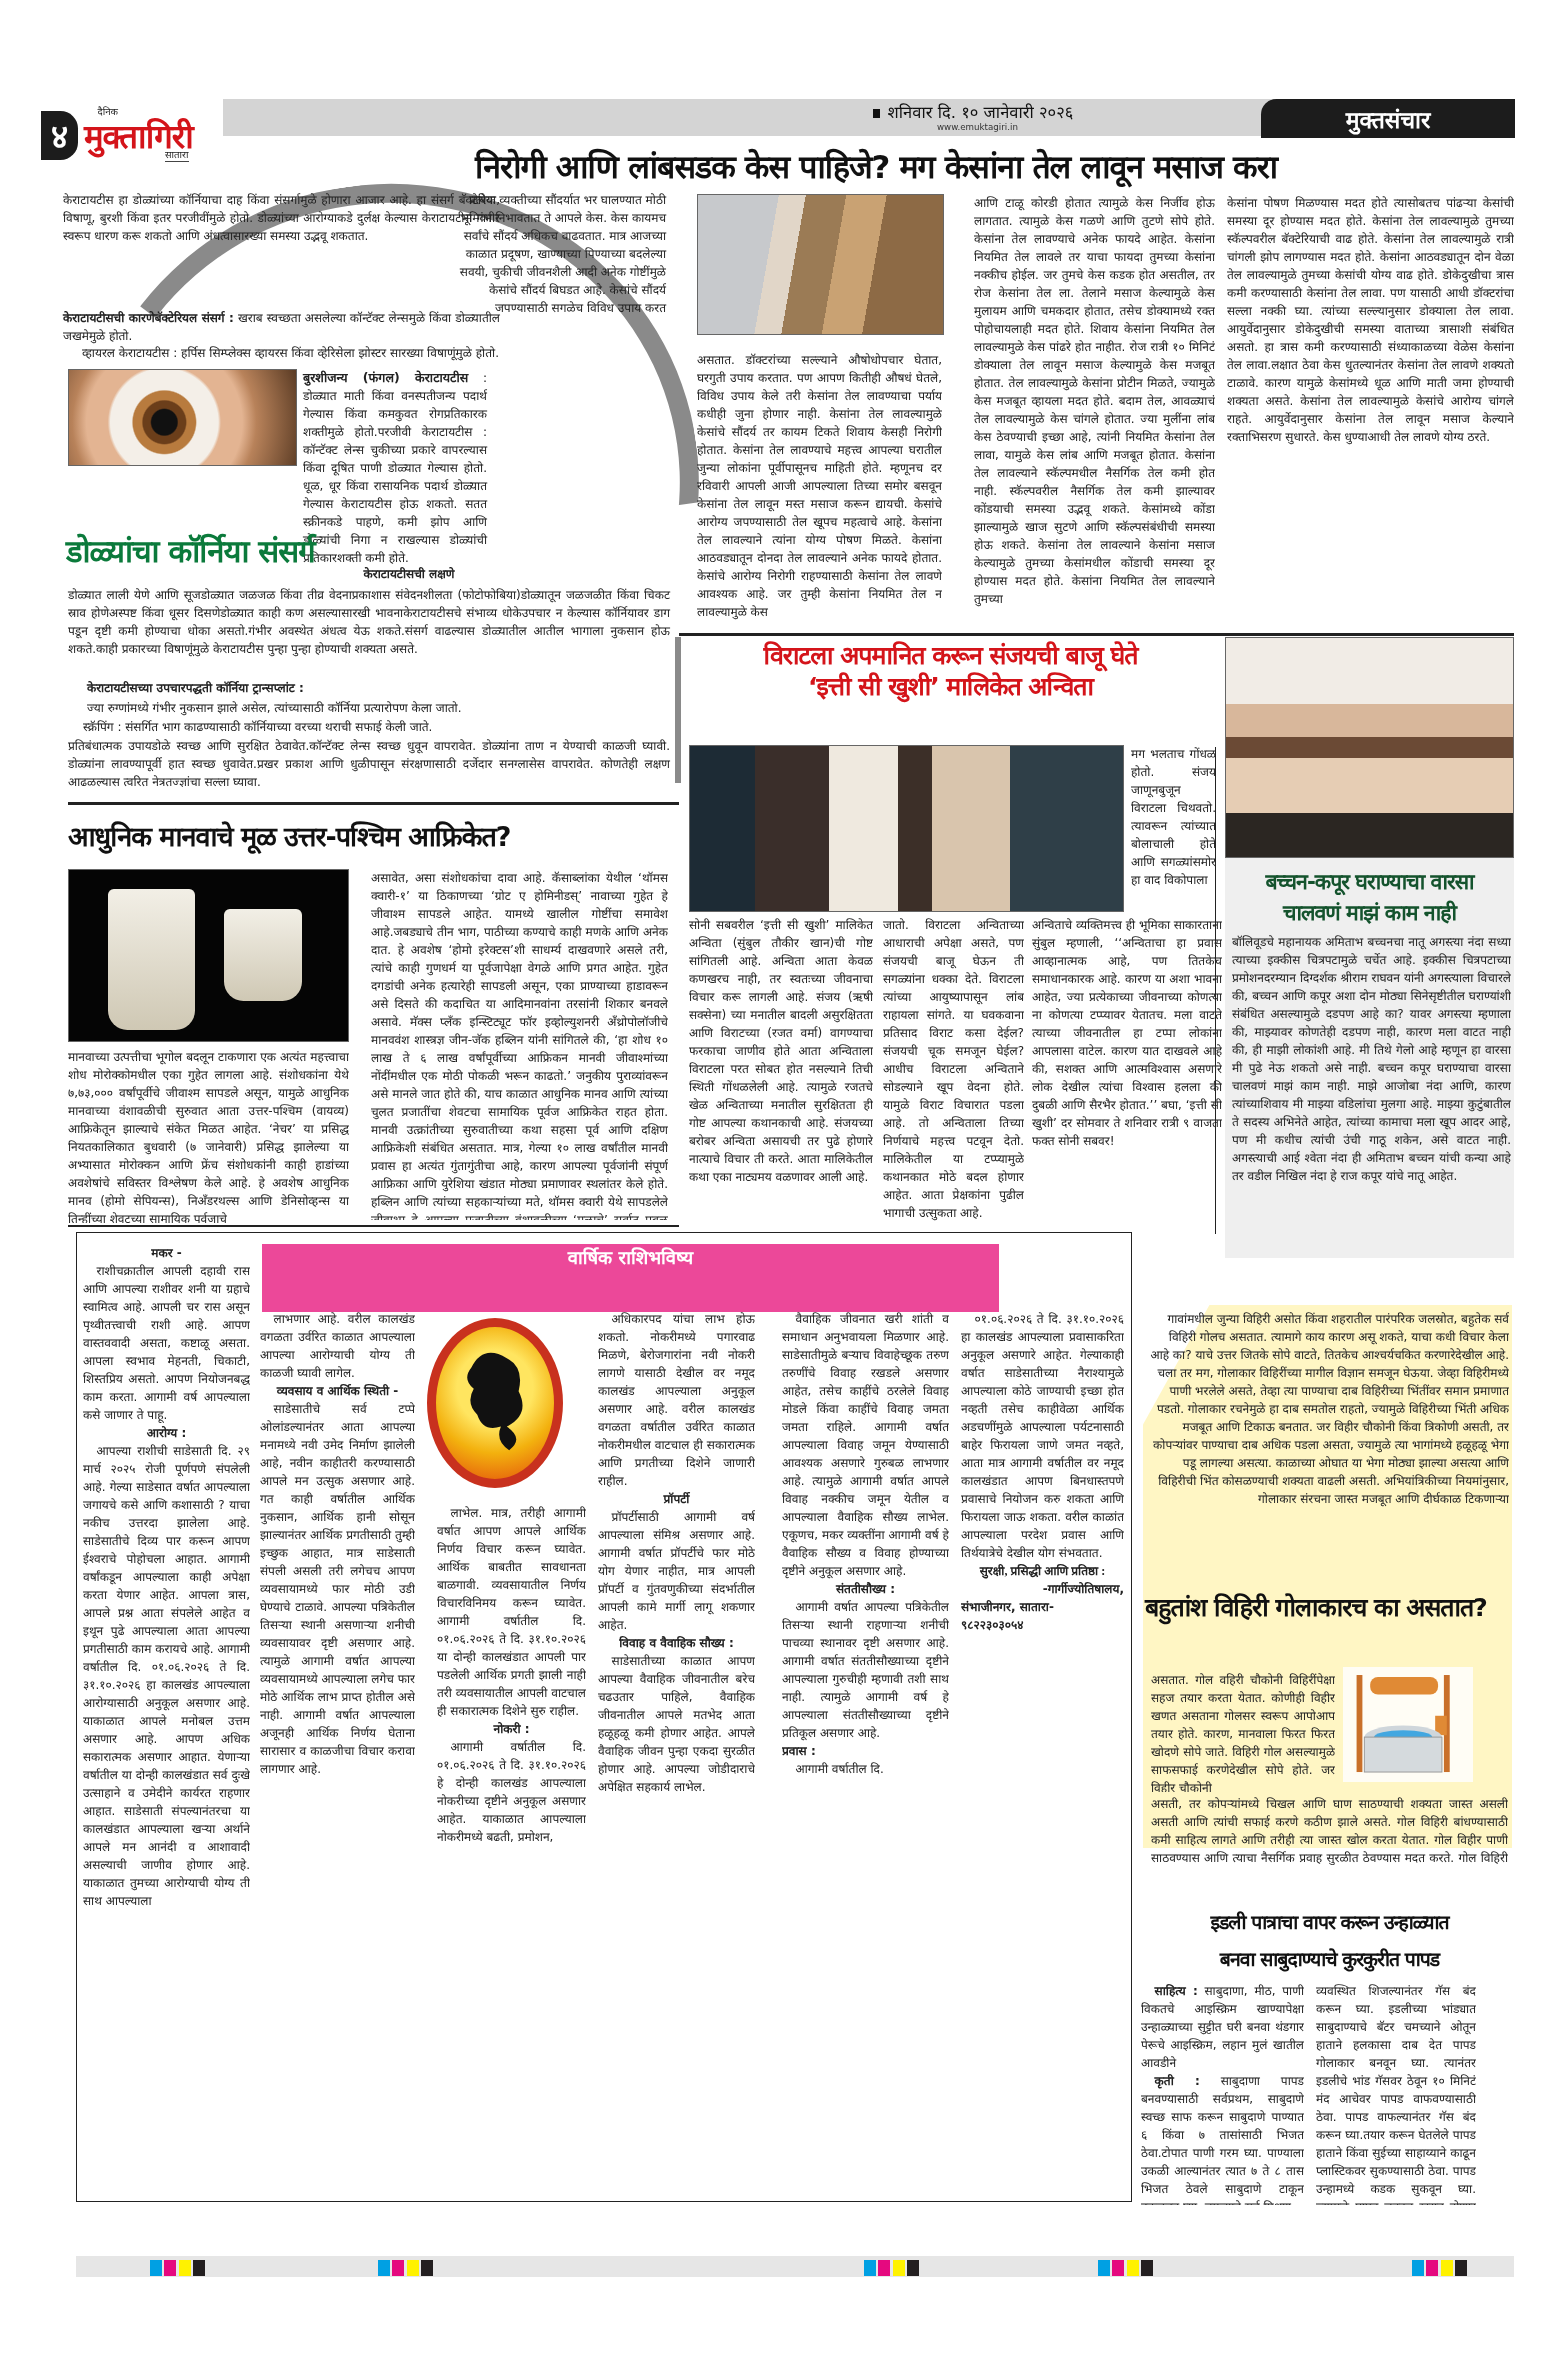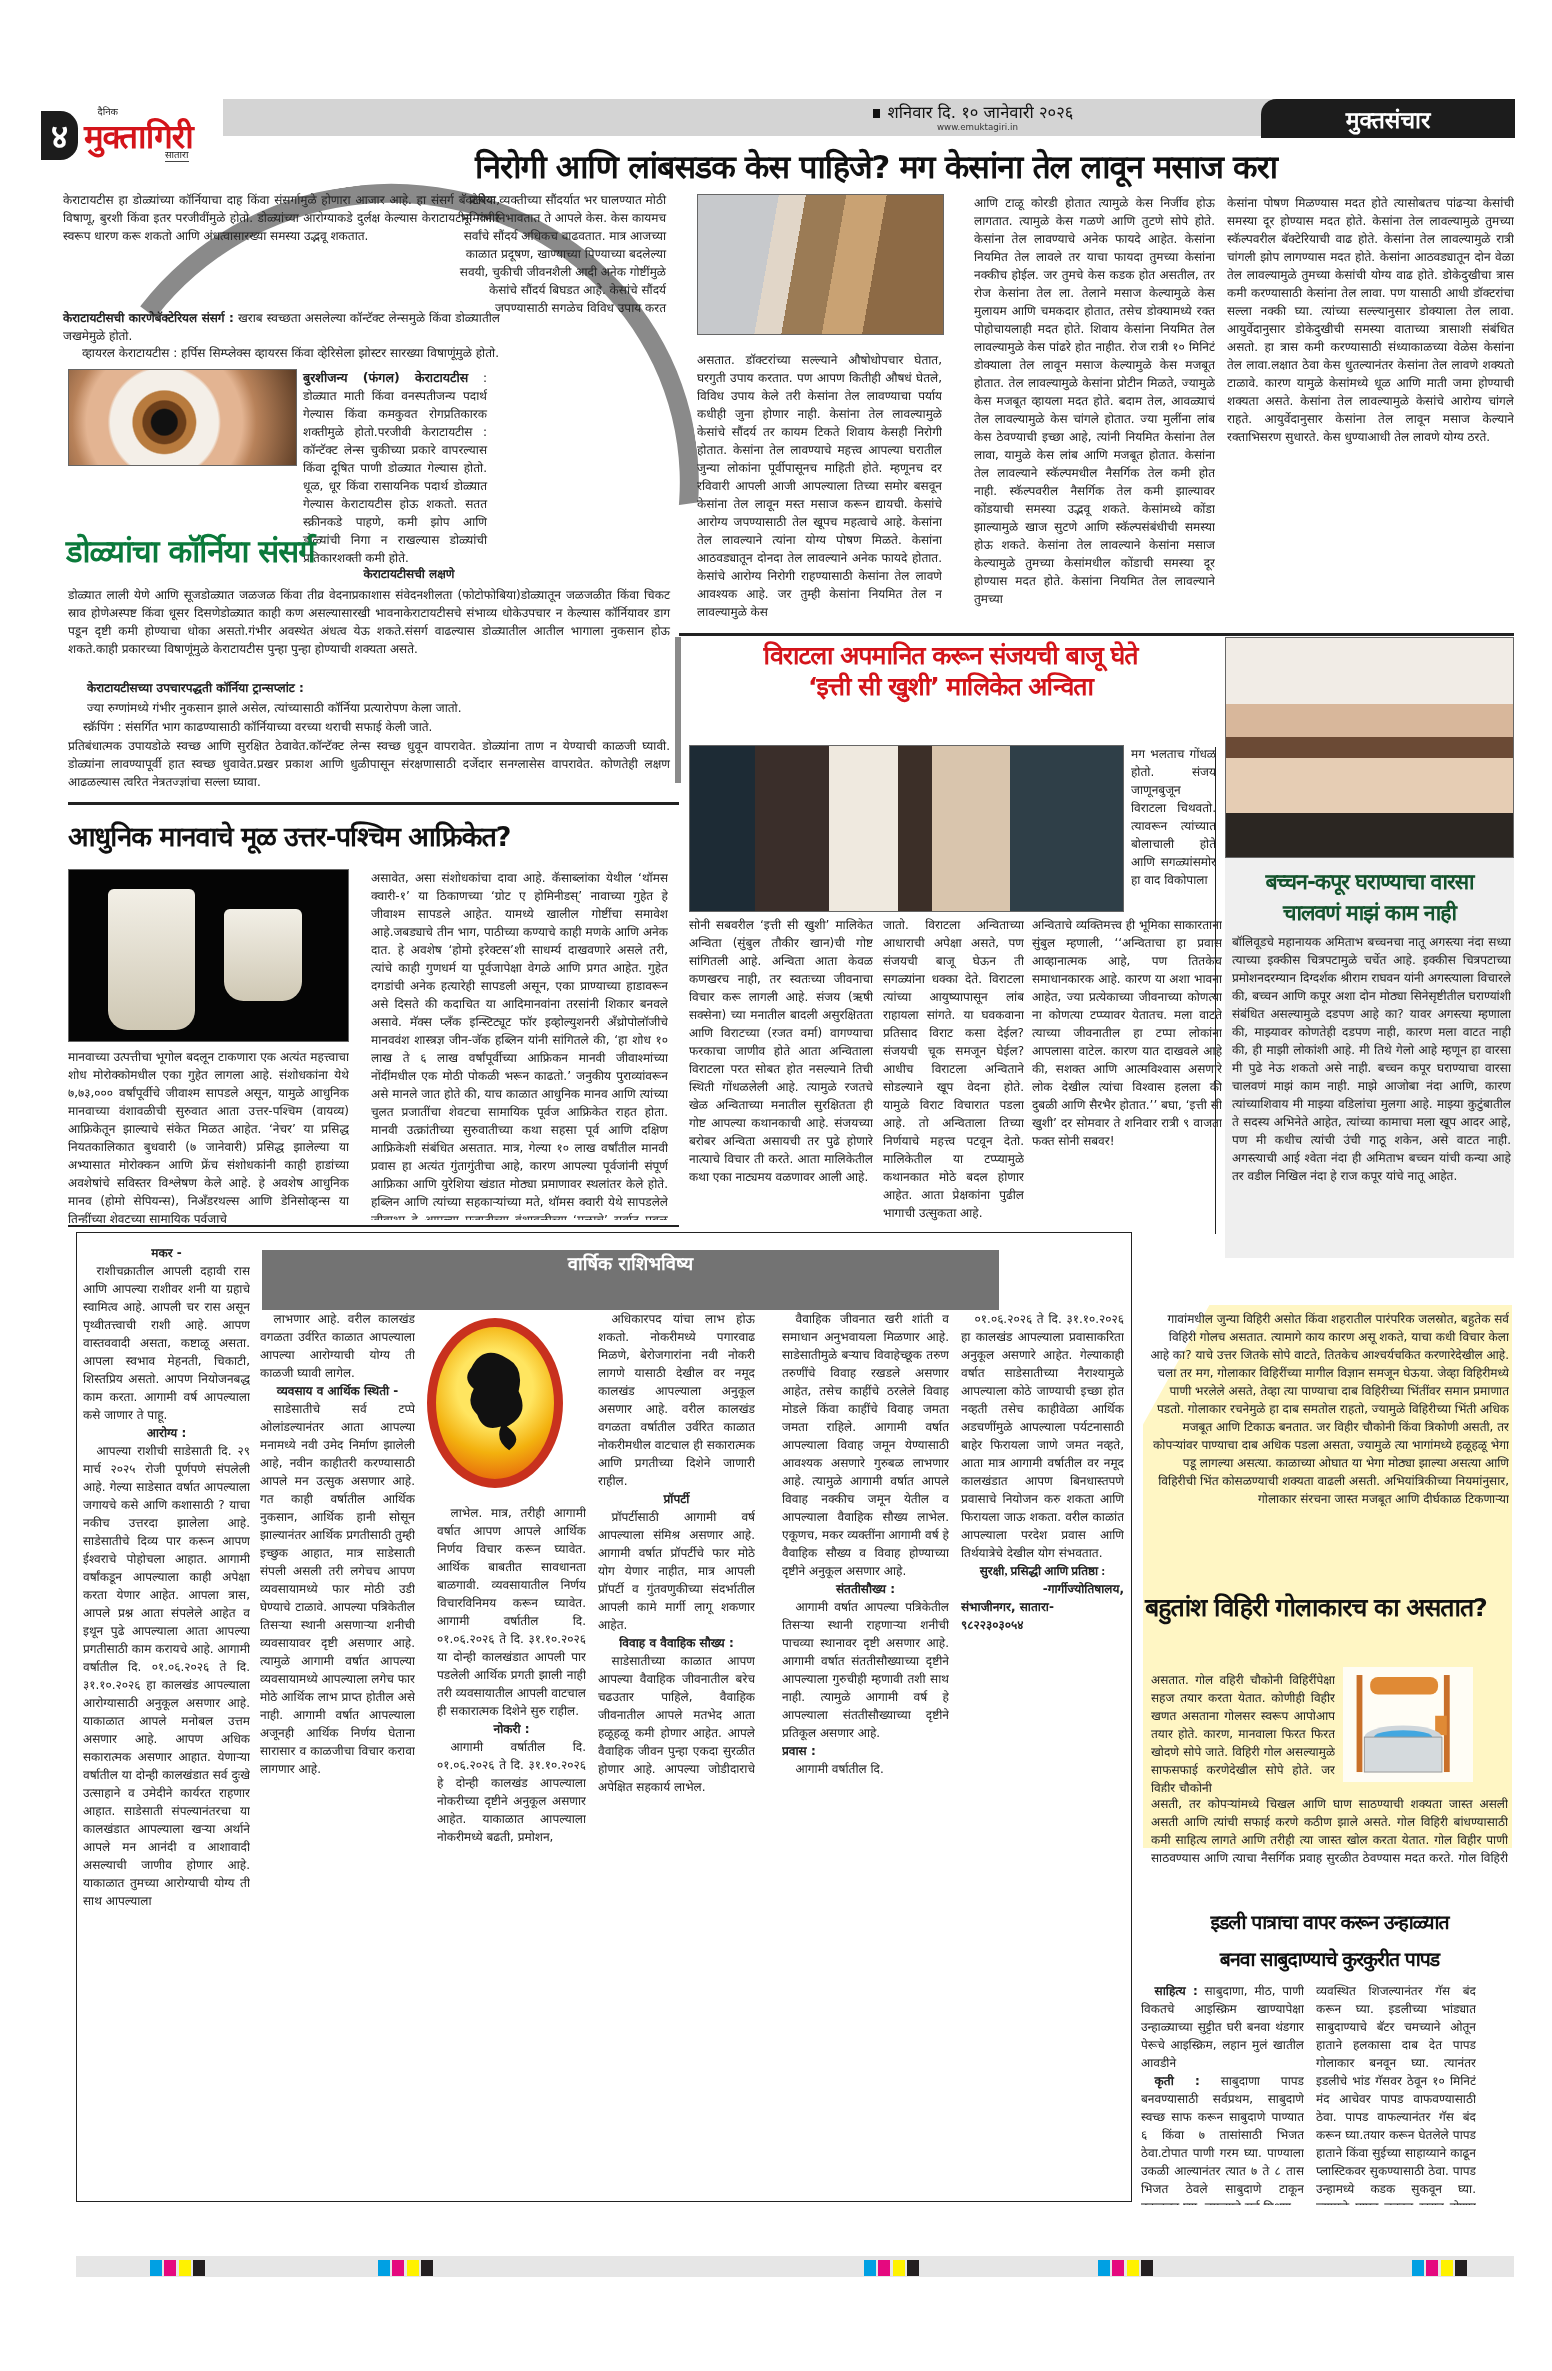--- a/index.html
+++ b/index.html
@@ -100,21 +100,21 @@
 <div class="abs hl" style="left:68px;top:817px;font-size:27px;color:#111;white-space:nowrap;">आधुनिक मानवाचे मूळ उत्तर-पश्चिम आफ्रिकेत?</div>
 <div class="abs photo jaw" style="left:68px;top:869px;width:281px;height:173px;">
   <div class="bone" style="left:39px;top:19.4px;width:87px;height:141px;"></div>
   <div class="bone" style="left:155px;top:39px;width:78px;height:92px;"></div>
 </div>
 <div class="abs txt" style="left:68px;top:1048px;width:281px;height:175px;overflow:hidden;">मानवाच्या उत्पत्तीचा भूगोल बदलून टाकणारा एक अत्यंत महत्त्वाचा शोध मोरोक्कोमधील एका गुहेत लागला आहे. संशोधकांना येथे ७,७३,००० वर्षांपूर्वीचे जीवाश्म सापडले असून, यामुळे आधुनिक मानवाच्या वंशावळीची सुरुवात आता उत्तर-पश्चिम (वायव्य) आफ्रिकेतून झाल्याचे संकेत मिळत आहेत. ‘नेचर’ या प्रसिद्ध नियतकालिकात बुधवारी (७ जानेवारी) प्रसिद्ध झालेल्या या अभ्यासात मोरोक्कन आणि फ्रेंच संशोधकांनी काही हाडांच्या अवशेषांचे सविस्तर विश्लेषण केले आहे. हे अवशेष आधुनिक मानव (होमो सेपियन्स), निअँडरथल्स आणि डेनिसोव्हन्स या तिन्हींच्या शेवटच्या सामायिक पूर्वजाचे</div>
 <div class="abs txt" style="left:371px;top:869px;width:297px;height:351px;overflow:hidden;">असावेत, असा संशोधकांचा दावा आहे. कॅसाब्लांका येथील ‘थॉमस क्वारी-१’ या ठिकाणच्या ‘ग्रोट ए होमिनीडस्’ नावाच्या गुहेत हे जीवाश्म सापडले आहेत. यामध्ये खालील गोष्टींचा समावेश आहे.जबड्याचे तीन भाग, पाठीच्या कण्याचे काही मणके आणि अनेक दात. हे अवशेष ‘होमो इरेक्टस’शी साधर्म्य दाखवणारे असले तरी, त्यांचे काही गुणधर्म या पूर्वजापेक्षा वेगळे आणि प्रगत आहेत. गुहेत दगडांची अनेक हत्यारेही सापडली असून, एका प्राण्याच्या हाडावरून असे दिसते की कदाचित या आदिमानवांना तरसांनी शिकार बनवले असावे. मॅक्स प्लँक इन्स्टिट्यूट फॉर इव्होल्युशनरी अँथ्रोपोलॉजीचे मानववंश शास्त्रज्ञ जीन-जॅक हब्लिन यांनी सांगितले की, ‘हा शोध १० लाख ते ६ लाख वर्षांपूर्वीच्या आफ्रिकन मानवी जीवाश्मांच्या नोंदींमधील एक मोठी पोकळी भरून काढतो.’ जनुकीय पुराव्यांवरून असे मानले जात होते की, याच काळात आधुनिक मानव आणि त्यांच्या चुलत प्रजातींचा शेवटचा सामायिक पूर्वज आफ्रिकेत राहत होता. मानवी उत्क्रांतीच्या सुरुवातीच्या कथा सहसा पूर्व आणि दक्षिण आफ्रिकेशी संबंधित असतात. मात्र, गेल्या १० लाख वर्षांतील मानवी प्रवास हा अत्यंत गुंतागुंतीचा आहे, कारण आपल्या पूर्वजांनी संपूर्ण आफ्रिका आणि युरेशिया खंडात मोठ्या प्रमाणावर स्थलांतर केले होते. हब्लिन आणि त्यांच्या सहकाऱ्यांच्या मते, थॉमस क्वारी येथे सापडलेले जीवाश्म हे आपल्या प्रजातीच्या वंशावळीच्या ‘मुळाचे’ सर्वात प्रबळ दावेदार आहेत.</div>
 <div class="abs rule-h" style="left:68px;top:1225px;width:611px;"></div>
 
 <div class="abs" style="left:76px;top:1232px;width:1056px;height:970px;border:1.9px solid #222;"></div>
-<div class="abs" style="left:262px;top:1244px;width:737px;height:60px;background:#737373;color:#fff;text-align:center;font-family:'DejaVu Sans',sans-serif;font-weight:bold;margin-top:6px;">
+<div class="abs" style="left:262px;top:1244px;width:737px;height:68px;background:#ec4899;color:#fff;text-align:center;font-family:'DejaVu Sans',sans-serif;font-weight:bold;">
   <div style="font-size:18.4px;line-height:27px;">वार्षिक राशिभविष्य</div>
 </div>
 
 <div class="abs txt" style="left:83px;top:1244px;width:167px;height:951px;overflow:hidden;">
   <div style="text-align:center;font-weight:bold;">मकर -</div>
   <p>राशीचक्रातील आपली दहावी रास आणि आपल्या राशीवर शनी या ग्रहाचे स्वामित्व आहे. आपली चर रास असून पृथ्वीतत्त्वाची राशी आहे. आपण वास्तववादी असता, कष्टाळू असता. आपला स्वभाव मेहनती, चिकाटी, शिस्तप्रिय असतो. आपण नियोजनबद्ध काम करता. आगामी वर्ष आपल्याला कसे जाणार ते पाहू.</p>
   <div style="text-align:center;font-weight:bold;">आरोग्य :</div>
   <p>आपल्या राशीची साडेसाती दि. २९ मार्च २०२५ रोजी पूर्णपणे संपलेली आहे. गेल्या साडेसात वर्षात आपल्याला जगायचे कसे आणि कशासाठी ? याचा नकीच उत्तरदा झालेला आहे. साडेसातीचे दिव्य पार करून आपण ईश्वराचे पोहोचला आहात. आगामी वर्षांकडून आपल्याला काही अपेक्षा करता येणार आहेत. आपला त्रास, आपले प्रश्न आता संपलेले आहेत व इथून पुढे आपल्याला आता आपल्या प्रगतीसाठी काम करायचे आहे. आगामी वर्षातील दि. ०१.०६.२०२६ ते दि. ३१.१०.२०२६ हा कालखंड आपल्याला आरोग्यासाठी अनुकूल असणार आहे. याकाळात आपले मनोबल उत्तम असणार आहे. आपण अधिक सकारात्मक असणार आहात. येणाऱ्या वर्षातील या दोन्ही कालखंडात सर्व दुःखे उत्साहाने व उमेदीने कार्यरत राहणार आहात. साडेसाती संपल्यानंतरचा या कालखंडात आपल्याला खऱ्या अर्थाने आपले मन आनंदी व आशावादी असल्याची जाणीव होणार आहे. याकाळात तुमच्या आरोग्याची योग्य ती साथ आपल्याला</p>
 </div>
 <div class="abs txt" style="left:260px;top:1310px;width:155px;height:883px;overflow:hidden;">

